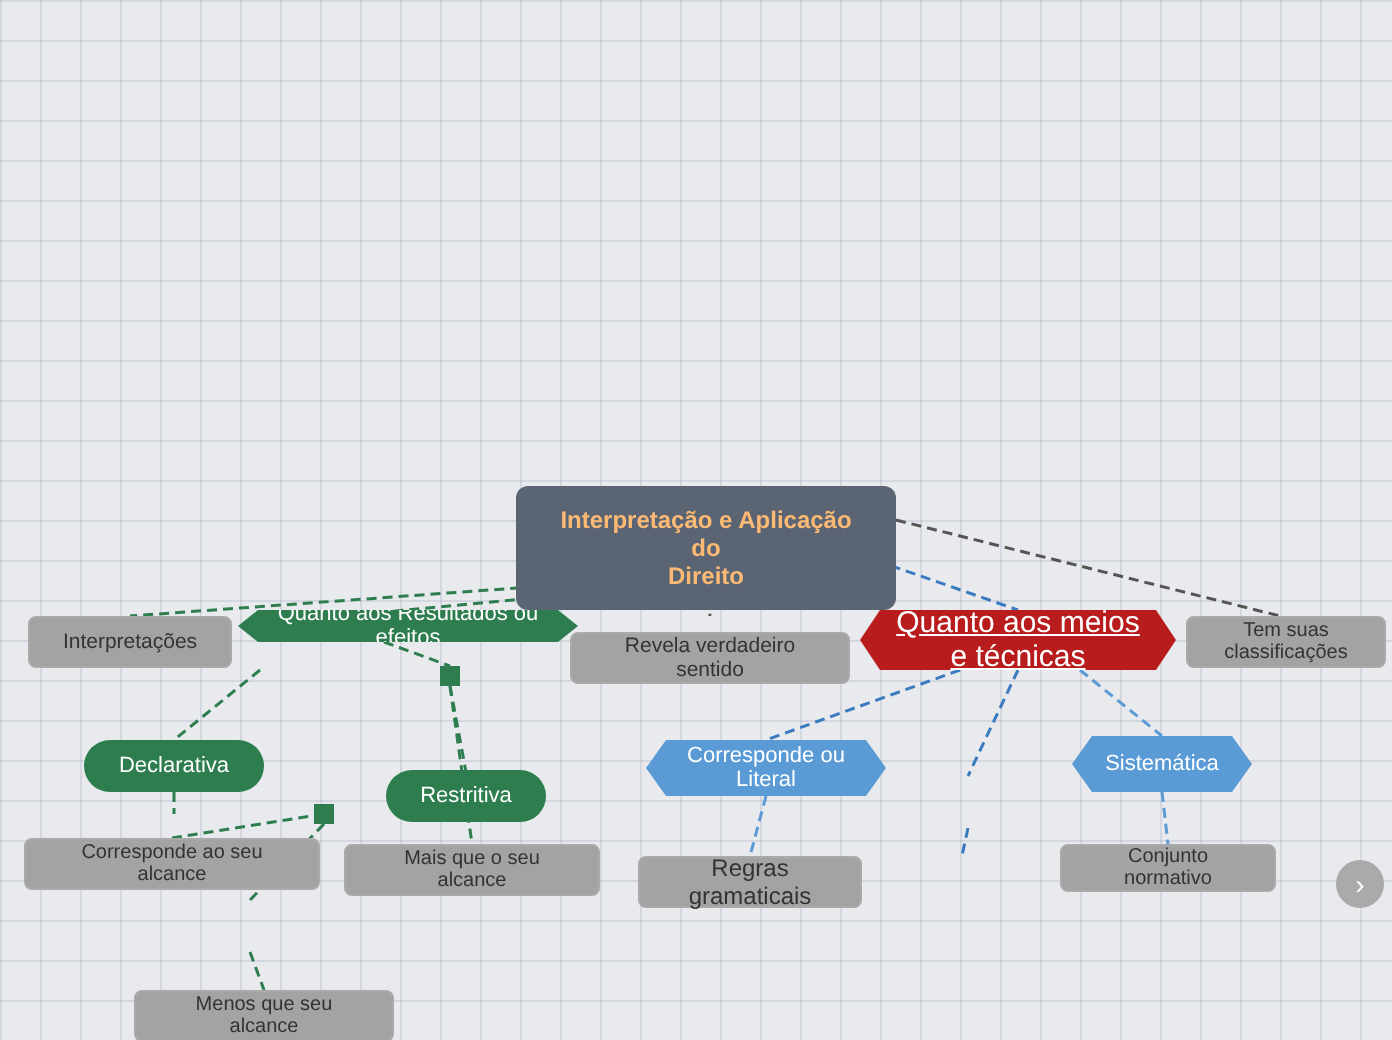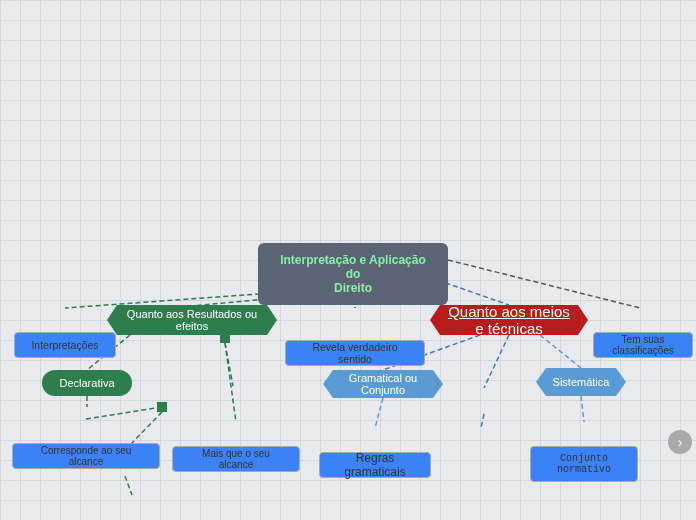--- a/index.html
+++ b/index.html
@@ -48,21 +48,21 @@
       text-align: center;
       font-size: 11px;
       font-weight: 500;
       cursor: pointer;
       z-index: 3;
     }
 
     
     .node-root {
       background: #5a6472;
-      color: #86efac;
+      color: #fdba74;
       border-radius: 6px;
       padding: 10px 16px;
       width: 190px;
       min-height: 48px;
       font-size: 12px;
       font-weight: bold;
     }
 
     
     .node-green {
@@ -97,27 +97,26 @@
     .node-lightblue-hex {
       background: #5b9bd5;
       color: #fff;
       padding: 8px 14px;
       font-size: 11px;
       clip-path: polygon(10px 0%, calc(100% - 10px) 0%, 100% 50%, calc(100% - 10px) 100%, 10px 100%, 0% 50%);
     }
 
     
     .node-white {
-      background: #3b82f6;
+      background: #a3a3a3;
       color: #333;
       border: 1.5px solid #aaa;
       border-radius: 4px;
       padding: 6px 12px;
       font-size: 10.5px;
-      margin-top: 24px;
     }
 
     
     .green-square {
       position: absolute;
       width: 10px;
       height: 10px;
       background: #2e7d4f;
       z-index: 4;
     }
@@ -178,45 +177,47 @@
 
     <line x1="484" y1="414" x2="481" y2="428" stroke="#3a7abf" stroke-width="1.5" stroke-dasharray="5,3"></line>
 
     <line x1="581" y1="396" x2="584" y2="422" stroke="#5b9bd5" stroke-width="1.5" stroke-dasharray="5,3"></line>
   </svg>
 
   <div class="node node-root" style="left:258px; top:243px; width:190px;">Interpretação e Aplicação do<br>Direito</div>
 
   <div class="node node-white" style="left:14px; top:308px; width:102px; height:26px;">Interpretações</div>
 
-  <div class="node node-green-hex" style="left:107px; top:305px; width:170px; height:30px;">Quanto aos Resultados ou efeitos</div>
+  <div class="node node-green-hex" style="left:119px; top:305px; width:170px; height:16px;">Quanto aos Resultados ou efeitos</div>
 
   <div class="node node-white" style="left:285px; top:316px; width:140px; height:26px;">Revela verdadeiro sentido</div>
 
   <div class="node node-blue-hex" style="left:430px; top:305px; width:158px; height:30px;">Quanto aos meios e técnicas</div>
 
   <div class="node node-white" style="left:593px; top:308px; width:100px; height:26px; font-size:10px;">Tem suas classificações</div>
 
   <div class="green-square" style="left:220px; top:333px;"></div>
 
   <div class="green-square" style="left:157px; top:402px;"></div>
 
   <div class="node node-green" style="left:42px; top:370px; width:90px; height:26px;">Declarativa</div>
 
-
-  <div class="node node-lightblue-hex" style="left:323px; top:370px; width:120px; height:28px;">Gramatical ou Conjunto</div>
+  <div class="node node-green" style="left:193px; top:385px; width:80px; height:26px;">Restritiva</div>
+
+  <div class="node node-lightblue-hex" style="left:323px; top:370px; width:120px; height:28px;">Corresponde ou Literal</div>
 
 
   <div class="node node-white" style="left:12px; top:419px; width:148px; height:26px; font-size:10px;">Corresponde ao seu alcance</div>
 
   <div class="node node-lightblue-hex" style="left:536px; top:368px; width:90px; height:28px;">Sistemática</div>
 
   <div class="node node-white" style="left:172px; top:422px; width:128px; height:26px; font-size:10px;">Mais que o  seu alcance</div>
 
   <div class="node node-white" style="left:319px; top:428px; width:112px; height:26px; font-size:12px;">Regras gramaticais</div>
 
 
-  <div class="node node-white" style="left:530px; top:422px; width:108px; height:36px; font-size:10px;font-family:Liberation Mono, monospace;">Conjunto normativo</div>
-
-
+  <div class="node node-white" style="left:530px; top:422px; width:108px; height:24px; font-size:10px;">Conjunto normativo</div>
+
+
+  <div class="node node-white" style="left:67px; top:495px; width:130px; height:26px; font-size:10px;">Menos que seu alcance</div>
 
   <div class="node-arrow-right" style="position:absolute; right:4px; top:430px; z-index:5;">›</div>
 </div>
 
 </body></html>

